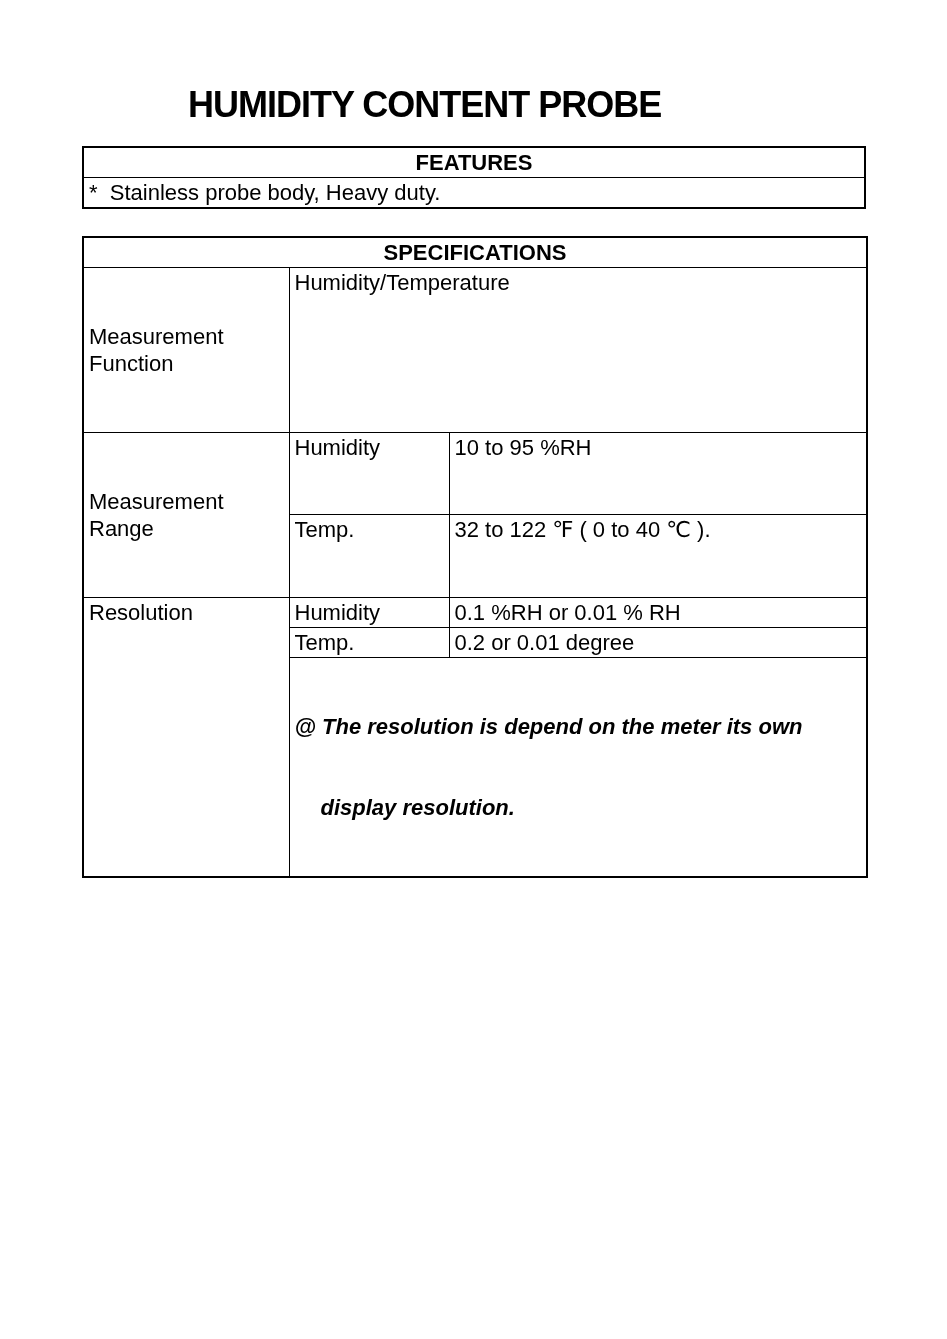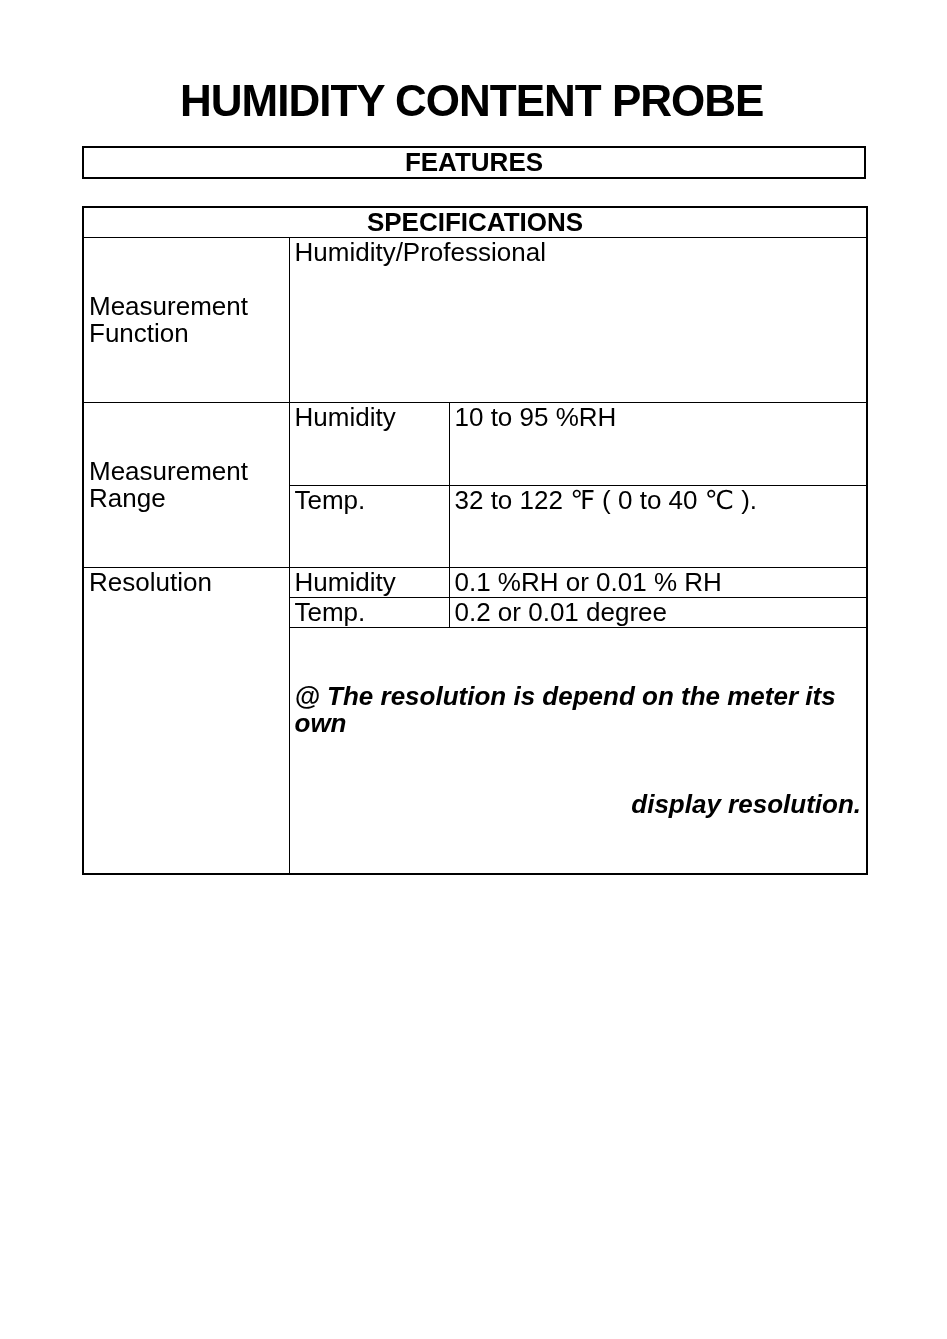--- a/index.html
+++ b/index.html
@@ -13,94 +13,97 @@
   }
   .content{
     width:784px;
     margin-left:82px;
   }
   .title-block{
     padding-top:78px;
     margin-left:180px;
   }
   .main-title{
-    font-size:44px;
+    font-size:36px;
     font-weight:bold;
     line-height:1.05;
     letter-spacing:-1px;
-    margin:0;
+    margin:8px;
   }
   .model-title{
     font-size:25px;
     font-weight:bold;
     line-height:1.2;
     margin:5px 0 0 0;
   }
   table.doc-table{
     border-collapse:collapse;
     table-layout:fixed;
     width:784px;
     border:2px solid #000;
   }
   table.doc-table td{
     border:1.5px solid #000;
-    font-size:26px;
+    font-size:22px;
     line-height:27px;
     padding:1px 5px;
     vertical-align:top;
     white-space:pre-wrap;
     overflow:hidden;
   }
   td.th-cell{
     text-align:center;
     font-weight:bold;
     font-size:21px;
     line-height:25px;
     padding:1px 0;
   }
   .features-table{margin-top:22px;}
   .specs-table{margin-top:27px;}
   .bullet-cont{padding-left:19px;}
   .lbl-narrow{max-width:140px;}
   .note{font-style:italic;font-weight:bold;}
-  .note-cont{padding-left:26px;text-align:right;}
+  .note-cont{padding-left:26px;}
 </style>
 </head>
 <body>
 
 <div class="title-block">
   <h1 class="main-title">HUMIDITY CONTENT PROBE</h1>
 </div>
 
 <div class="content">
 
   <table class="doc-table features-table">
     <tbody>
         <tr>
       <td class="th-cell">FEATURES</td>
+    </tr>
+    <tr>
+      <td>*  Stainless probe body, Heavy duty.</td>
     </tr>
   </tbody>
     </table>
 
   <table class="doc-table specs-table">
     <colgroup>
       <col style="width:206px">
       <col style="width:160px">
       <col style="width:418px">
     </colgroup>
     <tbody>
         <tr>
       <td class="th-cell" colspan="3">SPECIFICATIONS</td>
     </tr>
 
     <tr>
       <td>
         <div class="lbl-narrow">Measurement Function</div>
       </td>
-      <td colspan="2">Humidity/Professional</td>
+      <td colspan="2">Humidity/Temperature</td>
     </tr>
 
     <tr>
       <td rowspan="2">
         <div class="lbl-narrow">Measurement Range</div>
       </td>
       <td>Humidity</td>
       <td>10 to 95 %RH</td>
     </tr>
     <tr>

